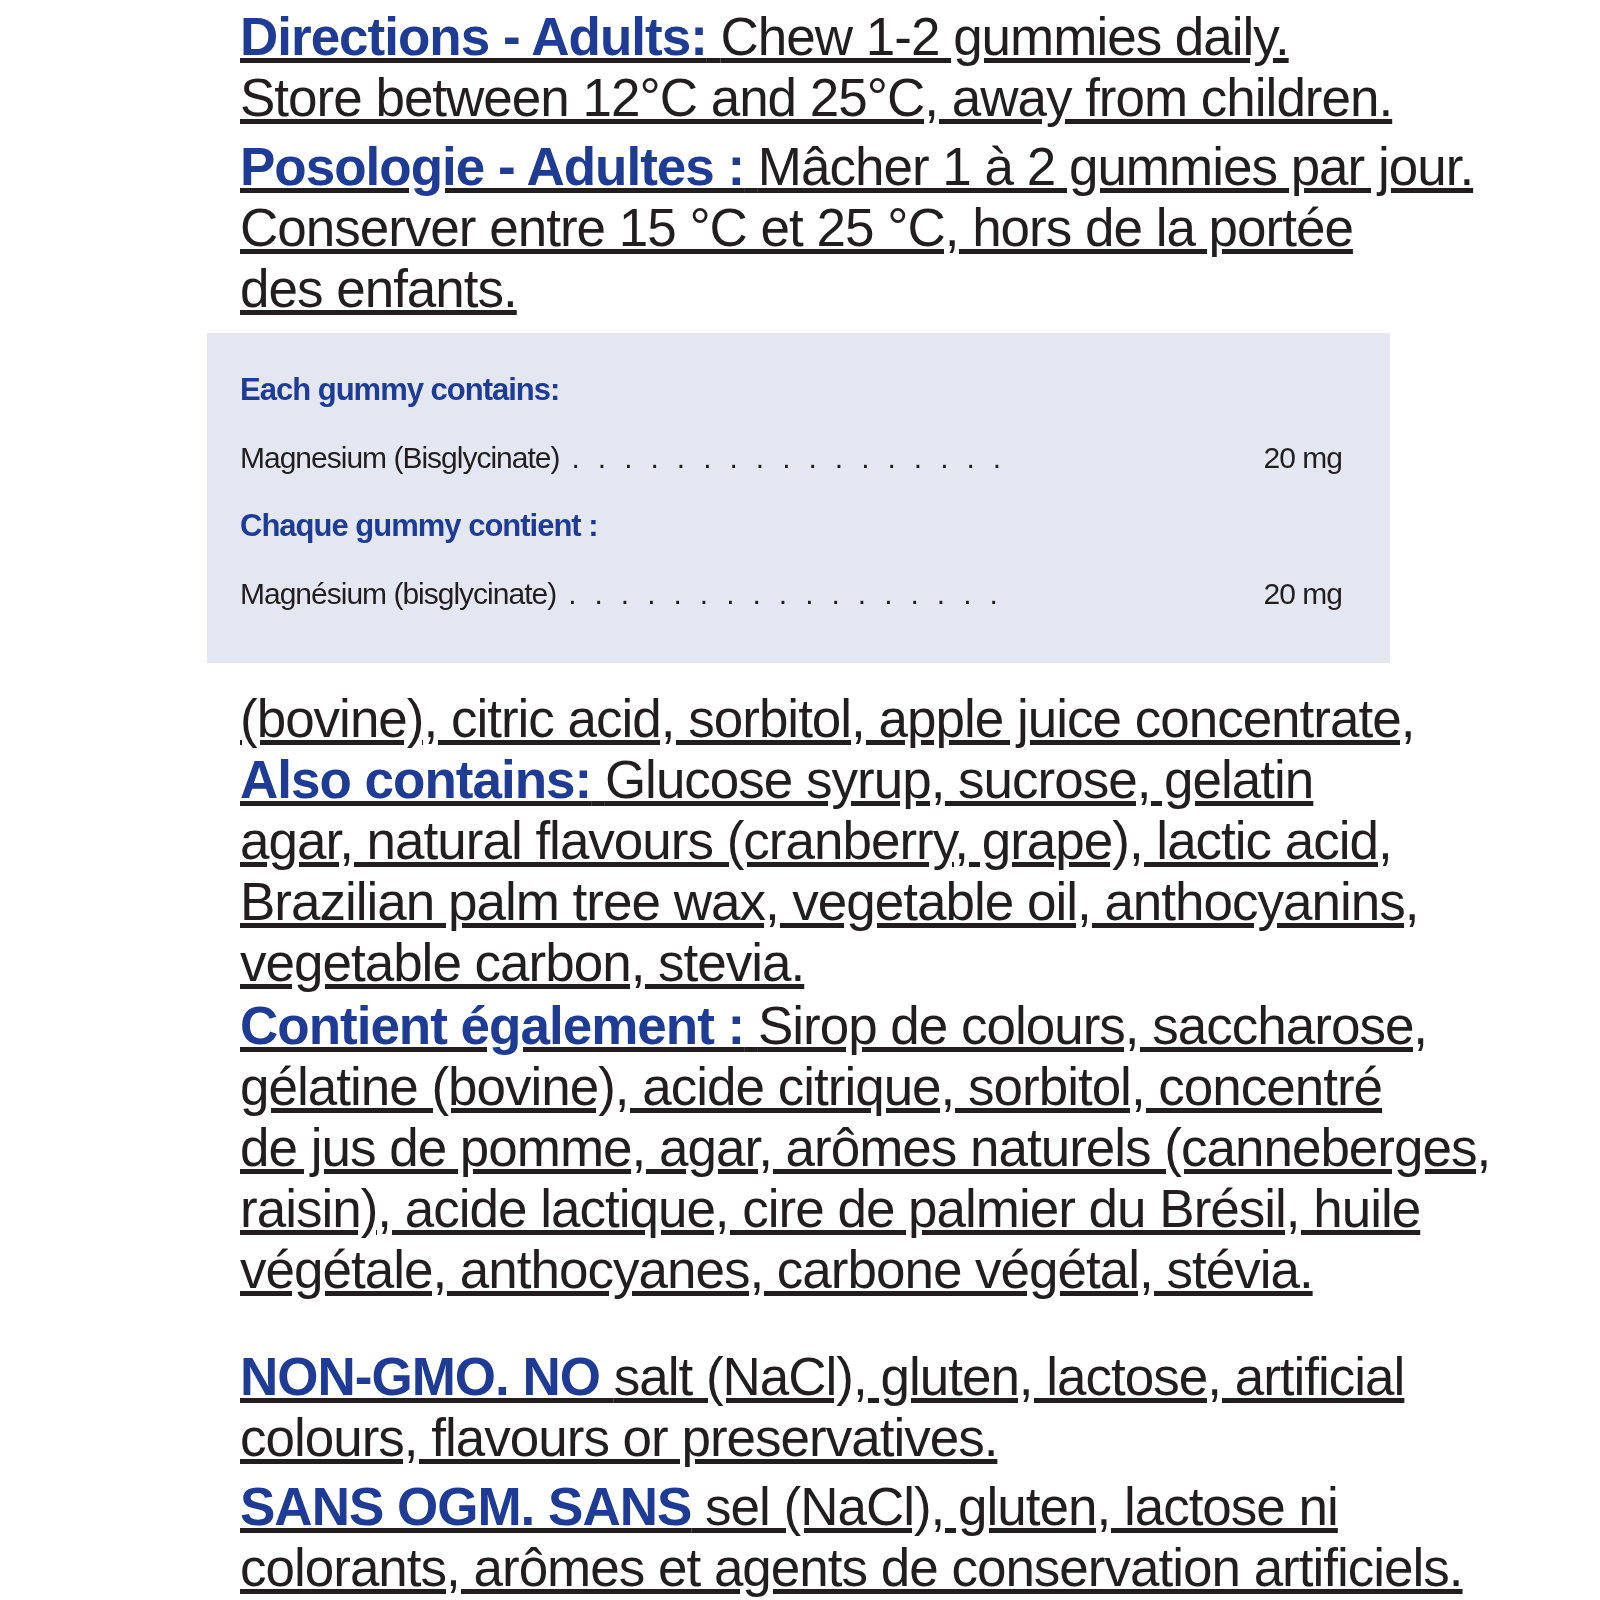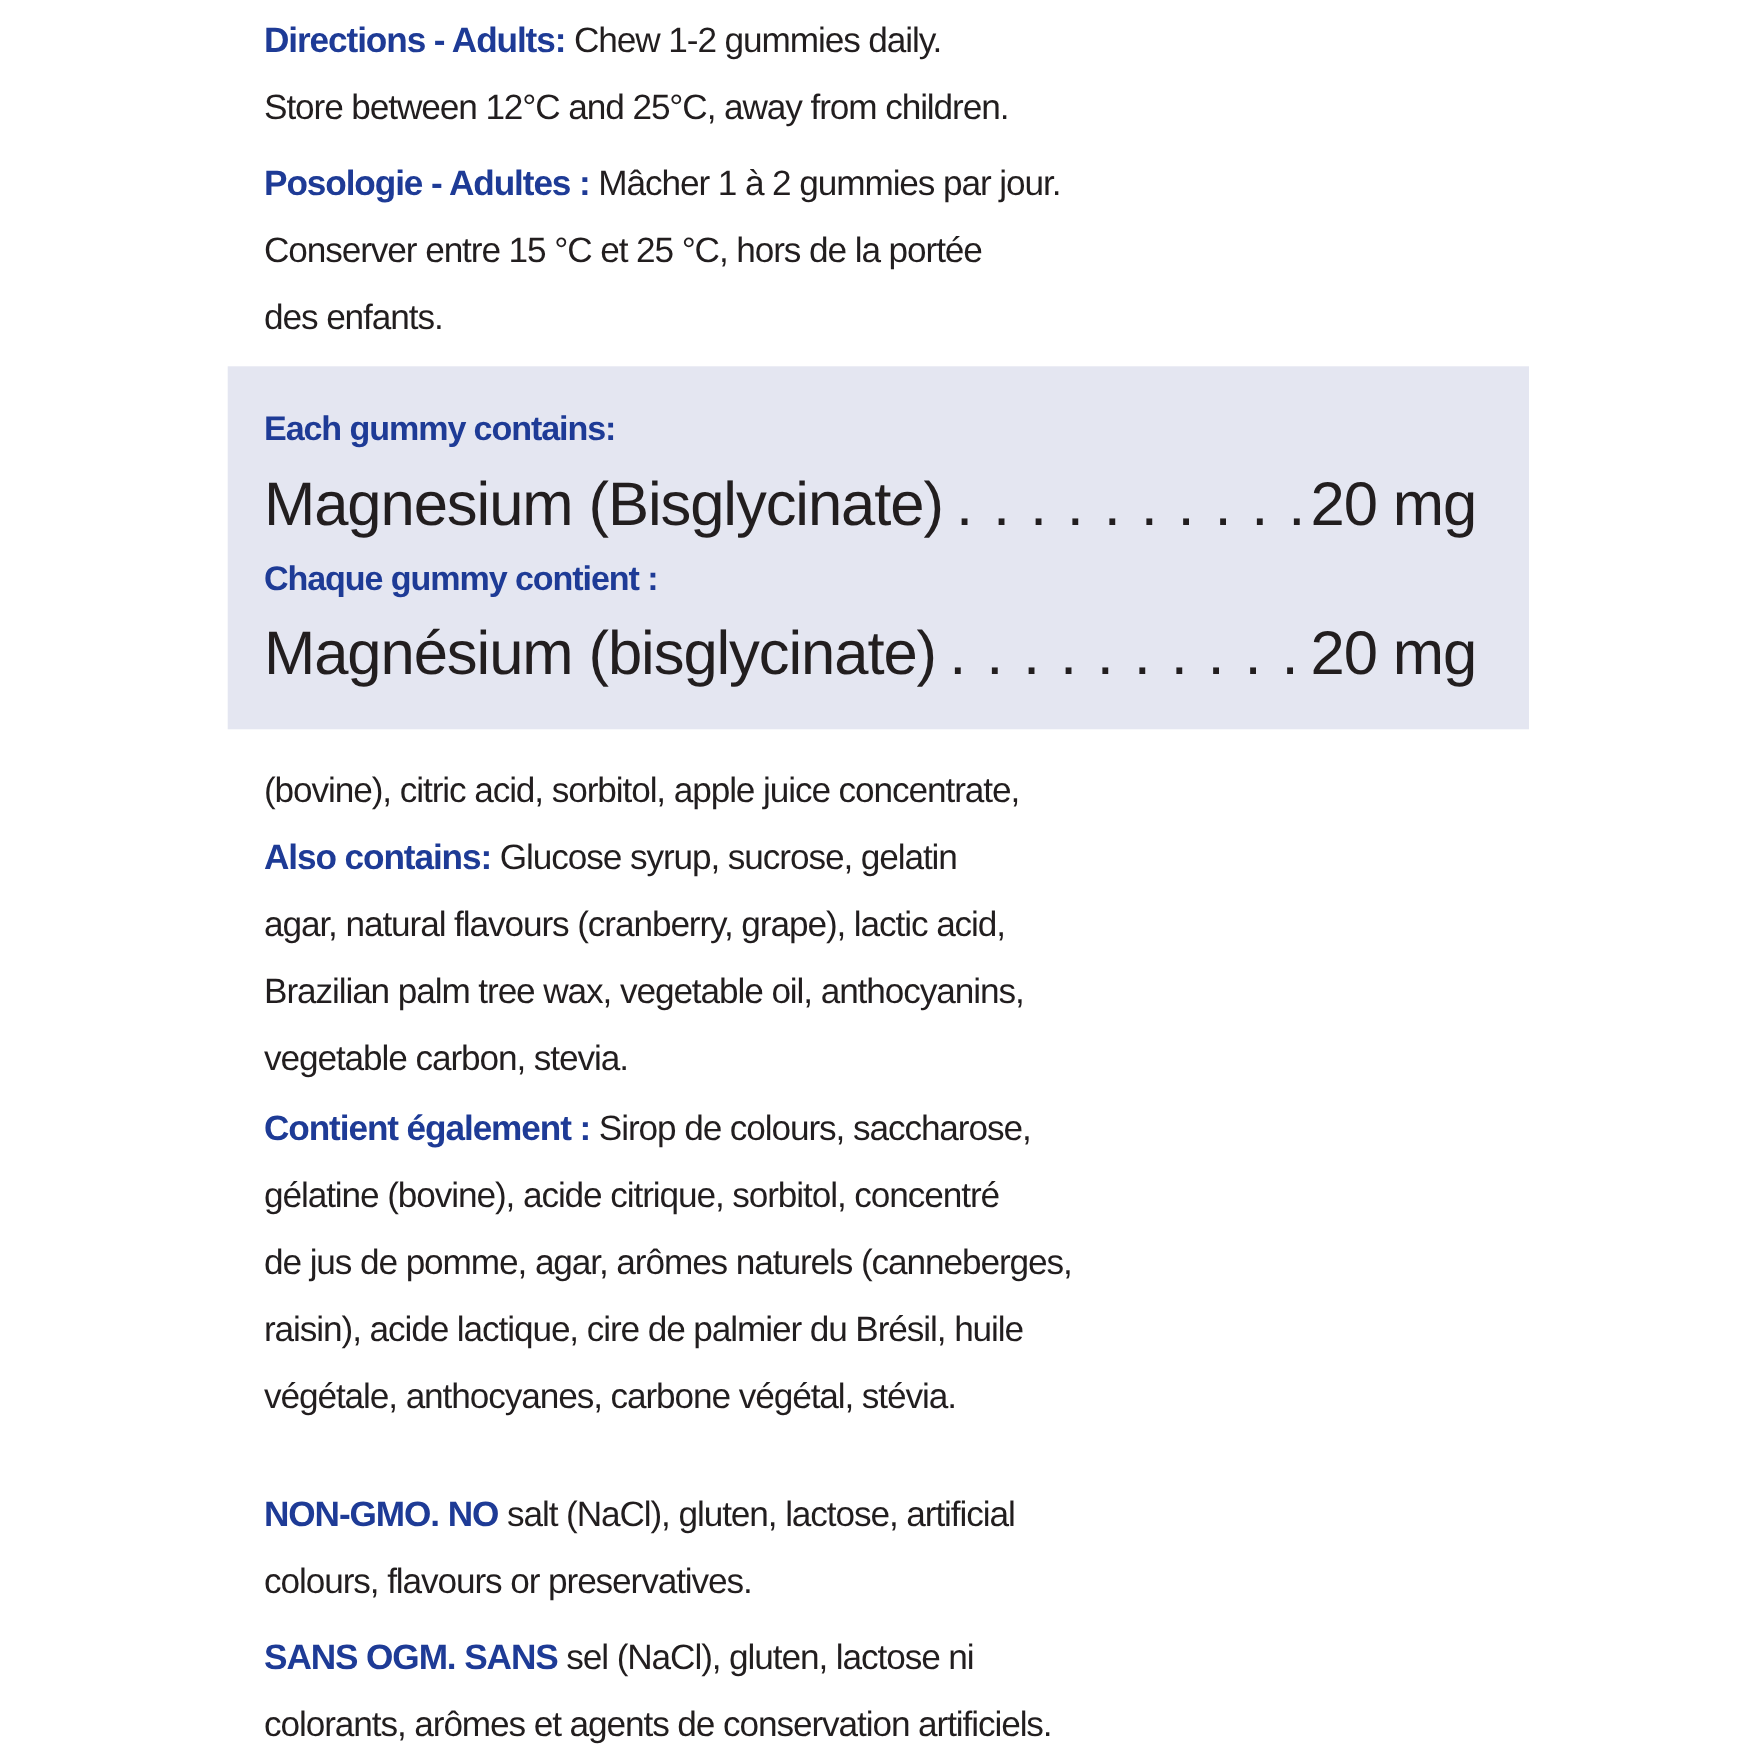--- a/index.html
+++ b/index.html
@@ -22,23 +22,24 @@
     top: 0; left: 0;
     width: 1600px;
     height: 1600px;
   }
   .para {
     position: absolute;
     left: 240px;
     white-space: nowrap;
   }
   .line {
-    font-size: 32px;
+    font-size: 53px;
     line-height: 61px;
     letter-spacing: -1px;
+    text-decoration: underline;
   }
   .lead {
     font-weight: bold;
     color: var(--blue, #1e3b96);
   }
   .panel {
     position: absolute;
     left: 207px;
     top: 333px;
     width: 1183px;
@@ -51,21 +52,21 @@
     line-height: 61px;
     letter-spacing: -1px;
     font-weight: bold;
     color: var(--blue, #1e3b96);
     margin-bottom: 7px;
     white-space: nowrap;
   }
   .row {
     display: flex;
     align-items: baseline;
-    font-size: 56px;
+    font-size: 30px;
     line-height: 61px;
     letter-spacing: -1px;
     margin-bottom: 7px;
     white-space: nowrap;
   }
   .dots {
     flex: 1;
     overflow: hidden;
     white-space: nowrap;
     letter-spacing: 18px;

